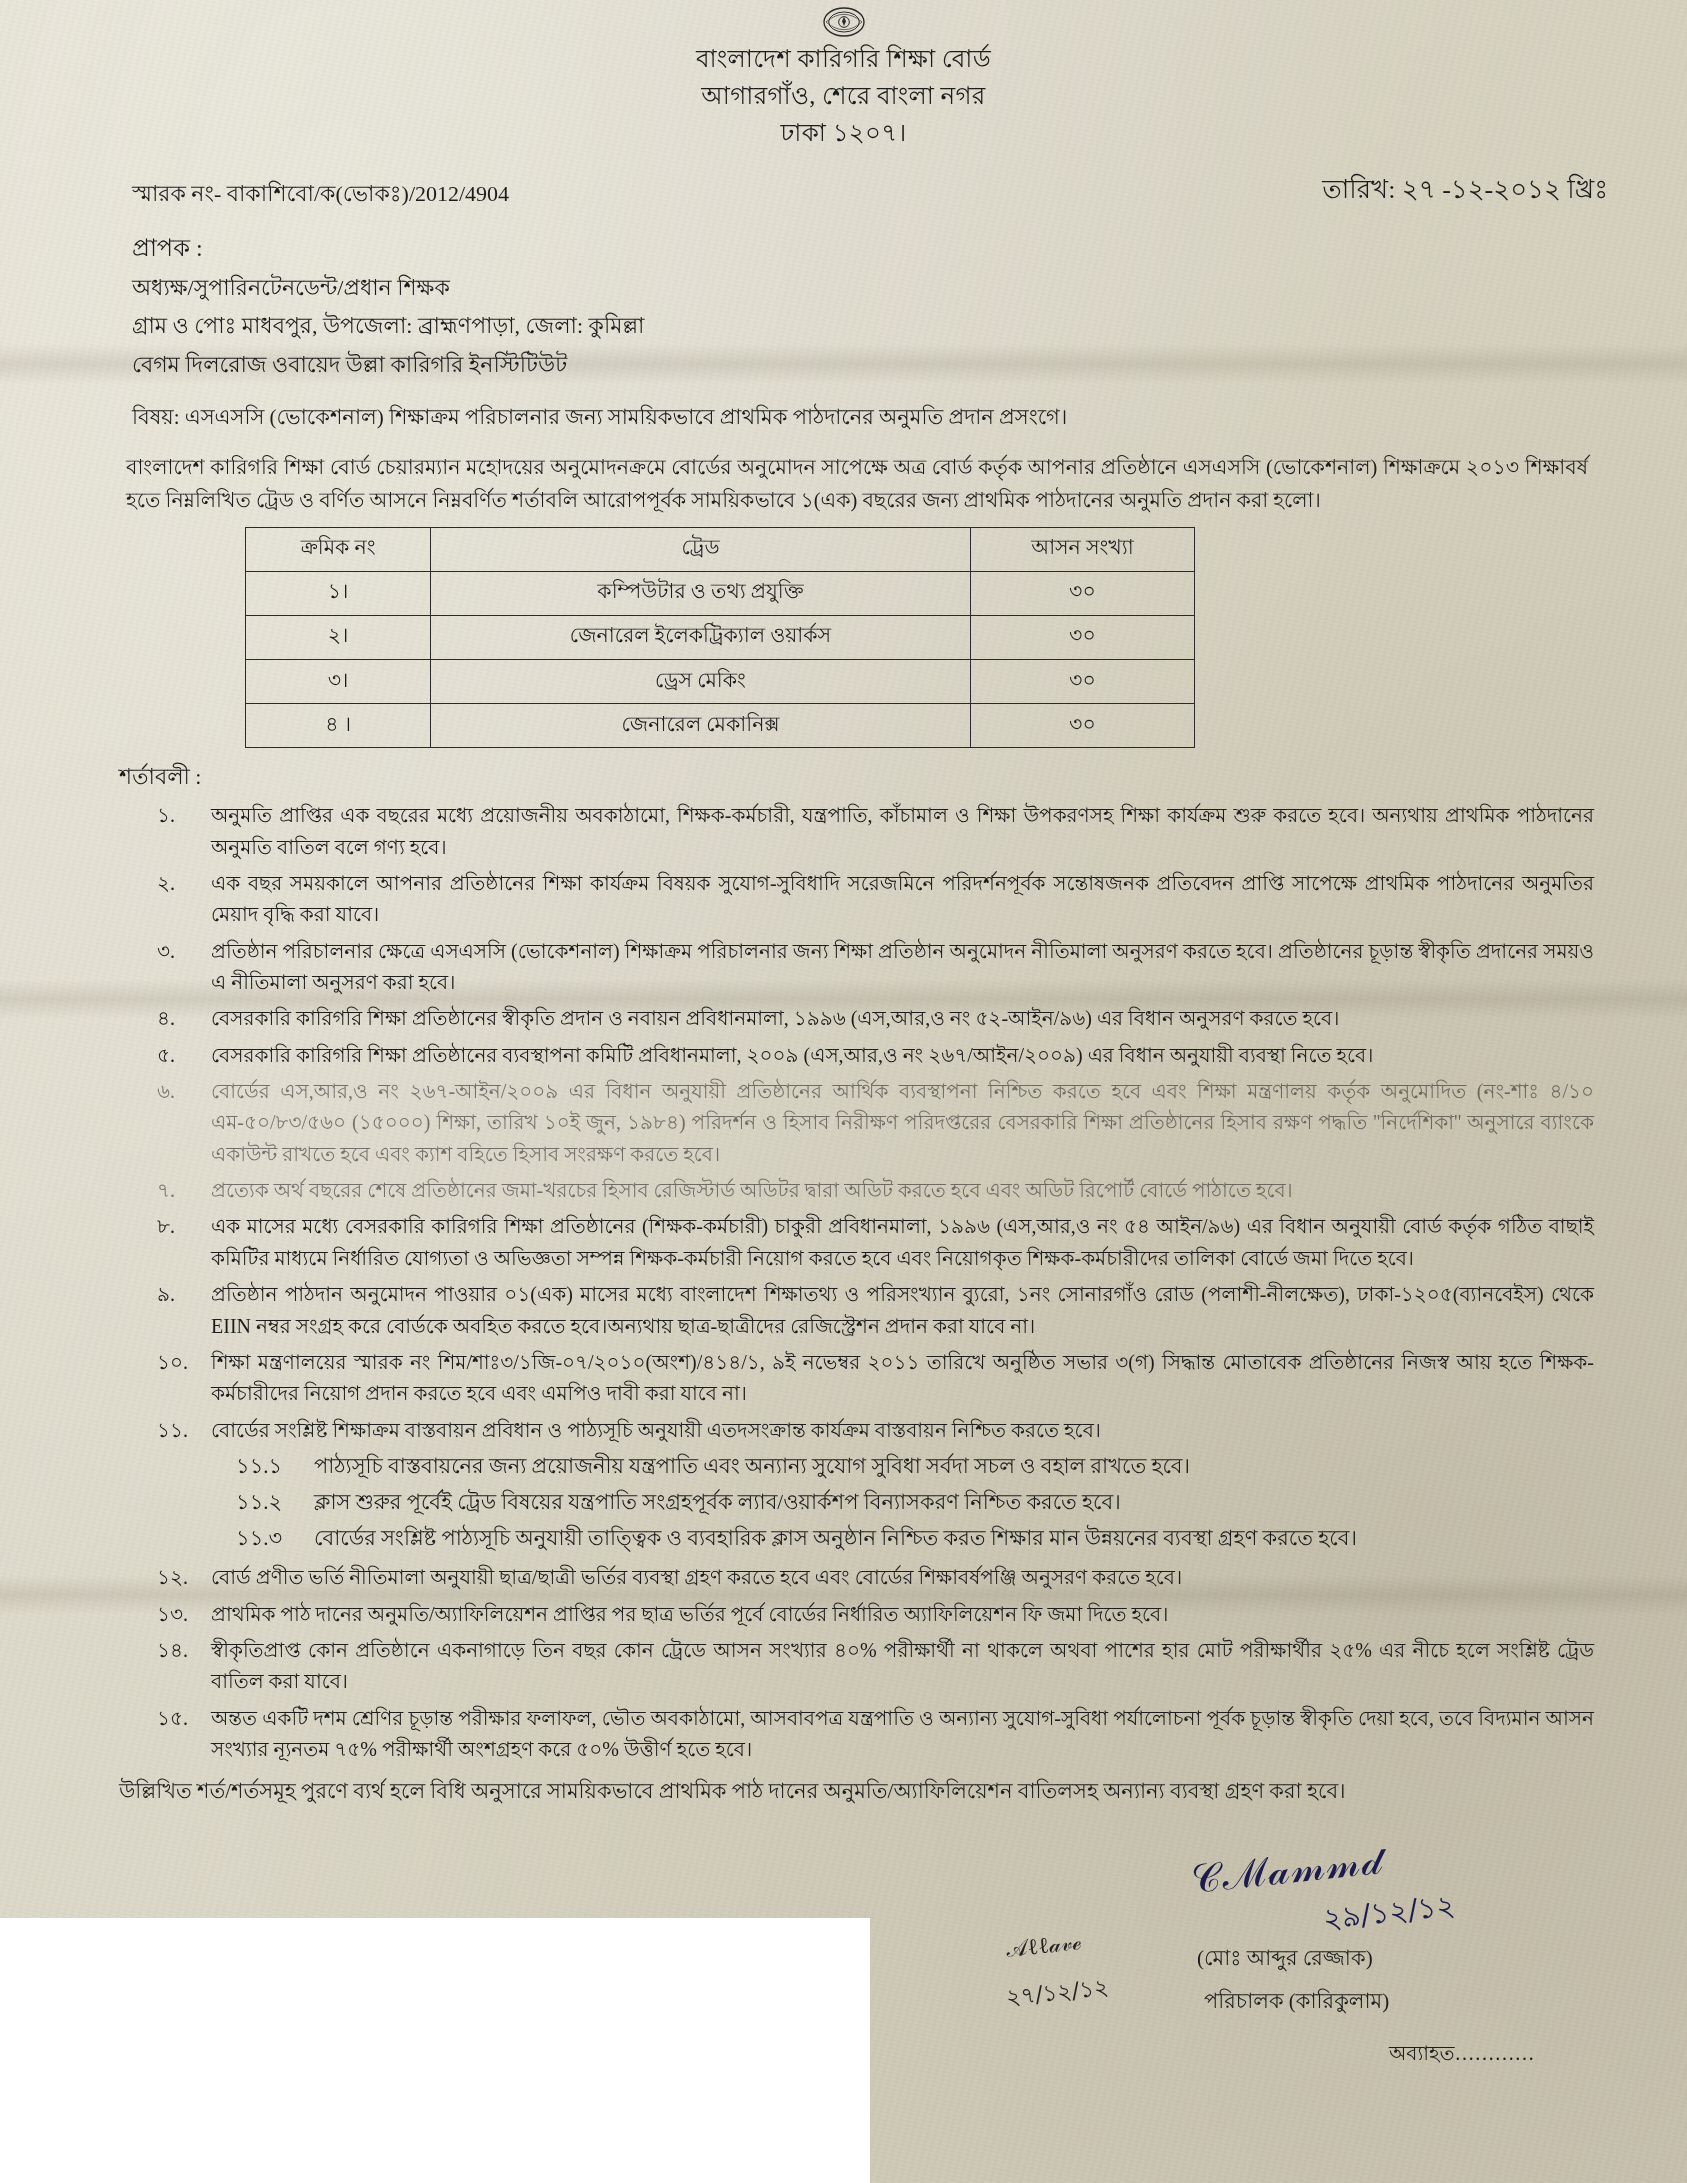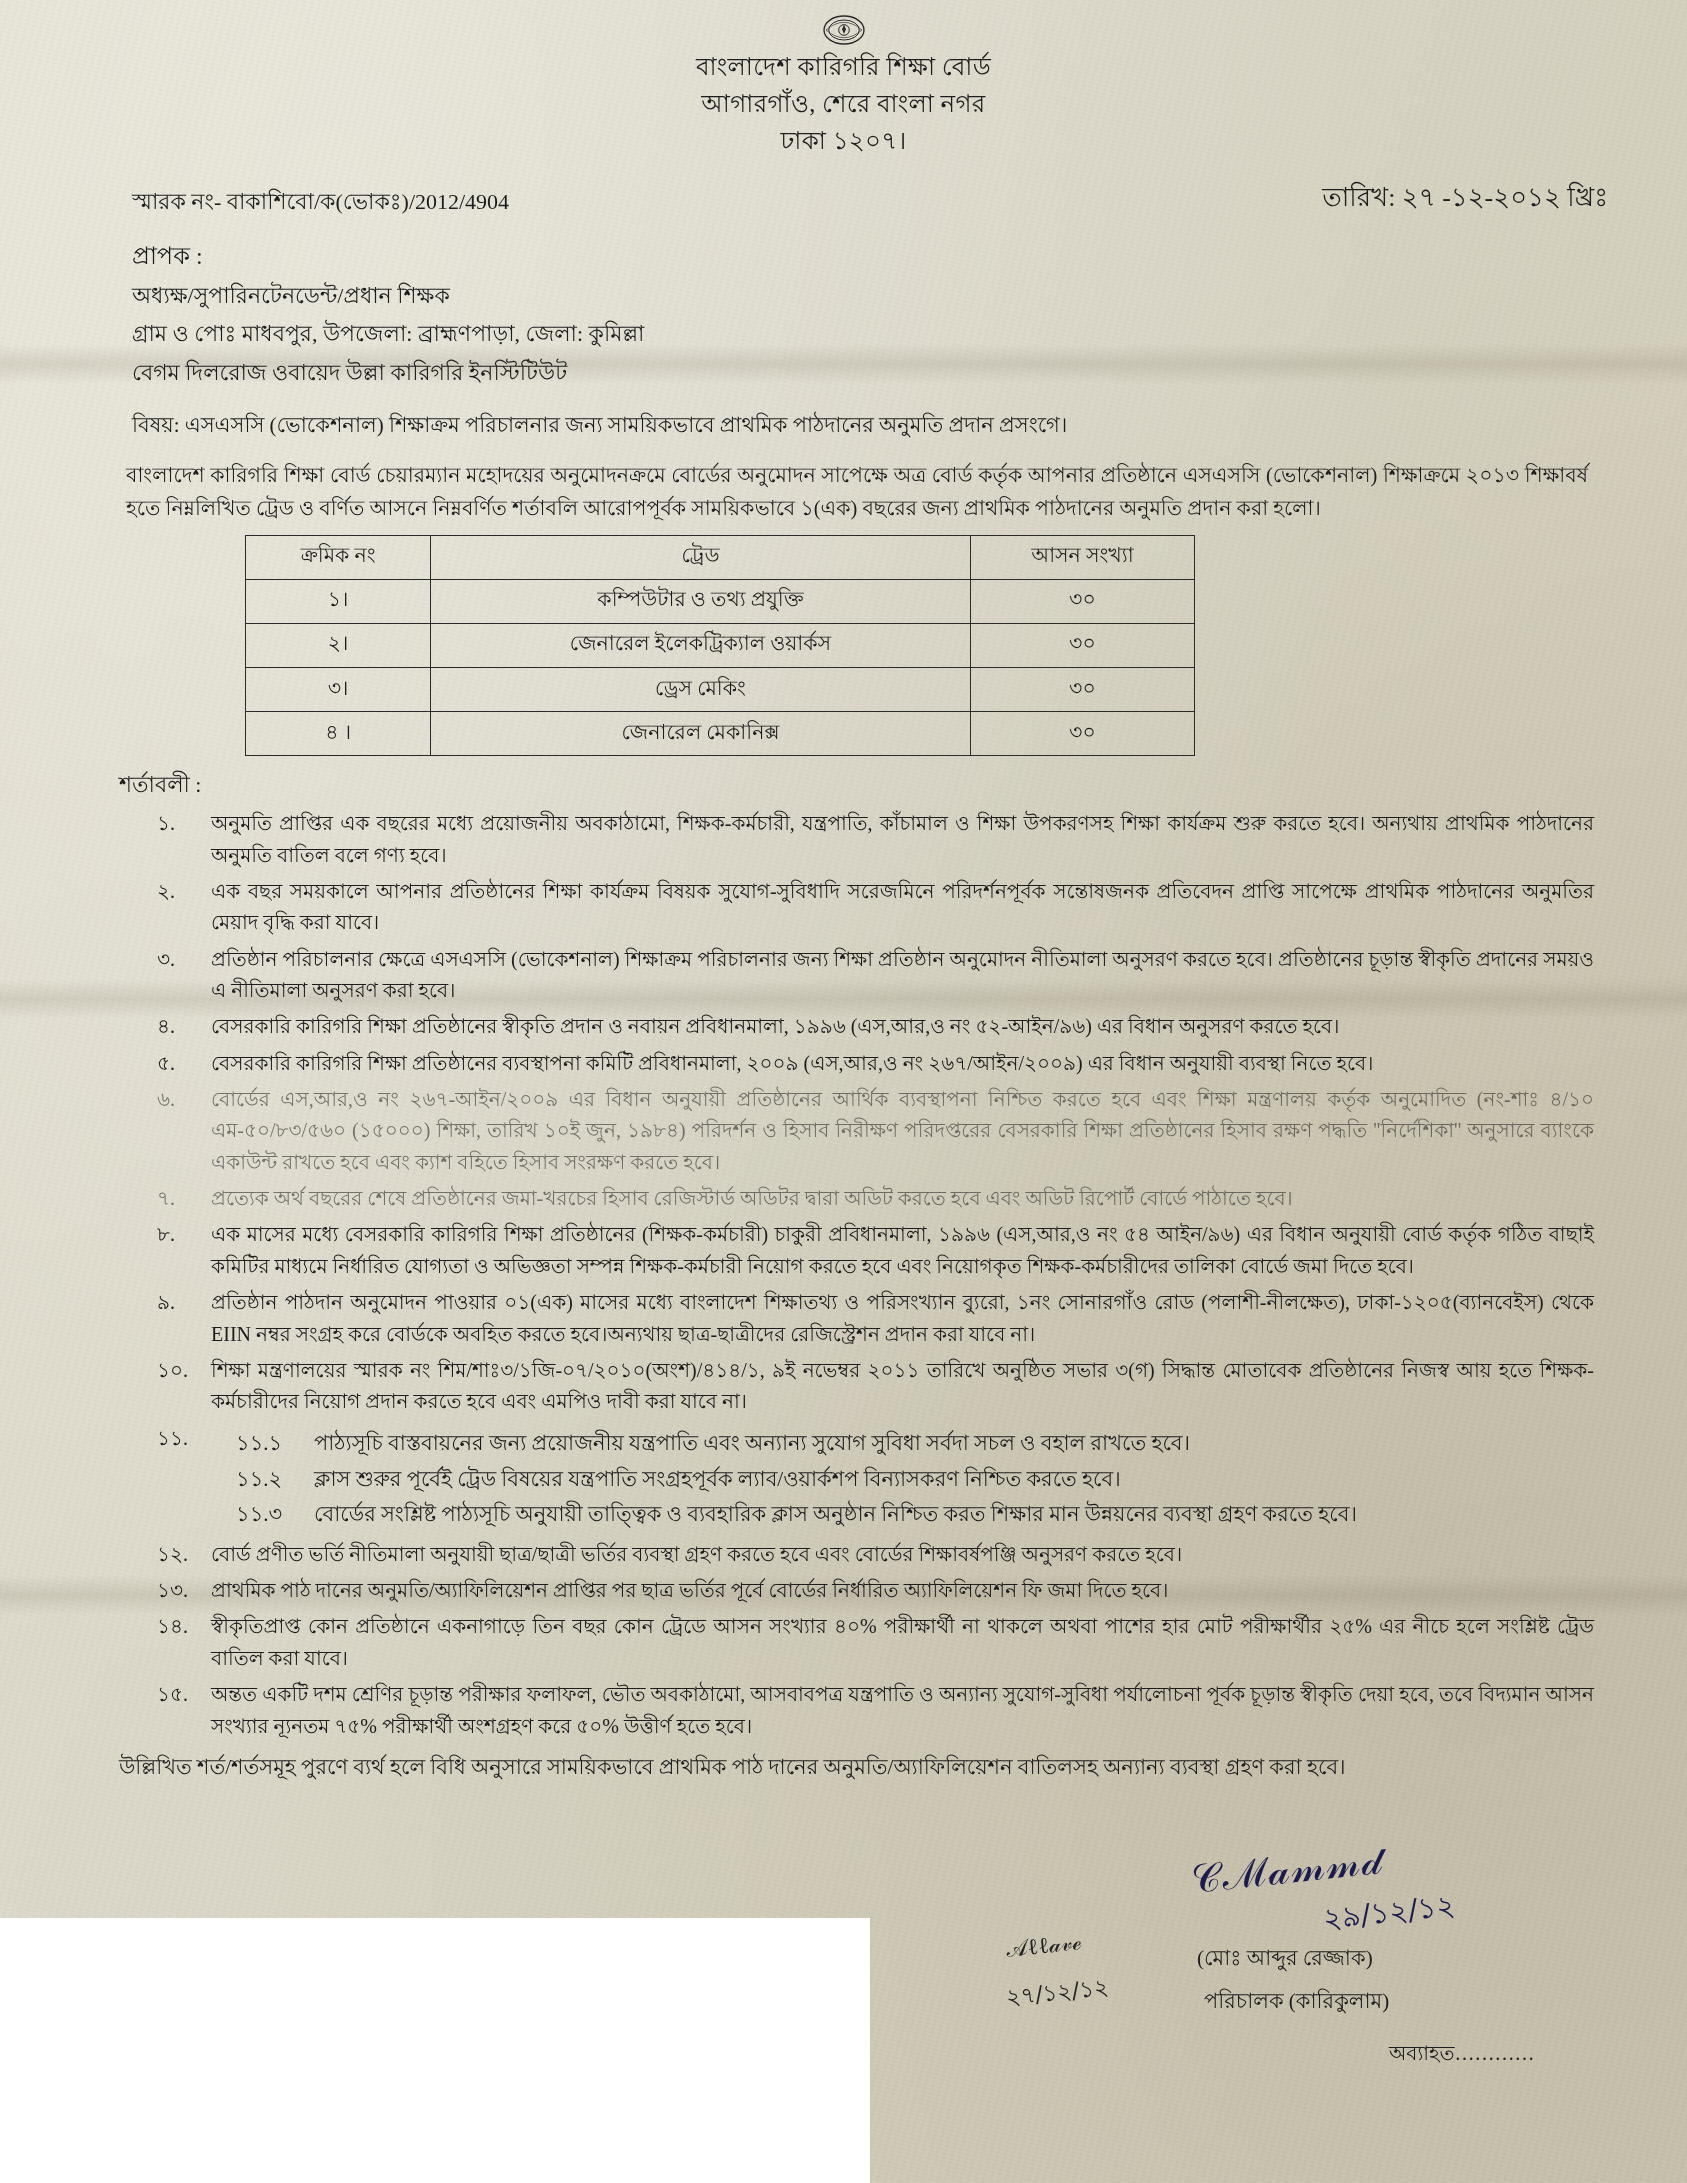--- a/index.html
+++ b/index.html
@@ -115,21 +115,21 @@
 <body>
 
 <div class="page">
   <div class="grain"></div>
   <div class="fold" style="top:344px;"></div>
   <div class="fold" style="top:979px;"></div>
   <div class="fold" style="top:1575px;"></div>
 
   <div class="content">
 
-    <div style="padding-top:4px;margin-top:8px;">
+    <div style="padding-top:4px;">
       <svg class="crest" viewBox="0 0 66 54">
         <ellipse cx="33" cy="27" rx="30" ry="21" fill="none" stroke="#2a2a2a" stroke-width="2"></ellipse>
         <ellipse cx="33" cy="27" rx="23" ry="15" fill="none" stroke="#2a2a2a" stroke-width="1.5"></ellipse>
         <circle cx="33" cy="27" r="8" fill="none" stroke="#2a2a2a" stroke-width="1.5"></circle>
         <path d="M33 19 L36 26 L33 33 L30 26 Z" fill="#2a2a2a"></path>
         <path d="M6 27 Q33 4 60 27" fill="none" stroke="#2a2a2a" stroke-width="1"></path>
         <path d="M6 27 Q33 50 60 27" fill="none" stroke="#2a2a2a" stroke-width="1"></path>
       </svg>
 
       <div class="hdr">
@@ -228,20 +228,21 @@
         <span class="num">৯.</span>
         <span class="txt">প্রতিষ্ঠান পাঠদান অনুমোদন পাওয়ার ০১(এক) মাসের মধ্যে বাংলাদেশ শিক্ষাতথ্য ও পরিসংখ্যান ব্যুরো, ১নং সোনারগাঁও রোড (পলাশী-নীলক্ষেত), ঢাকা-১২০৫(ব্যানবেইস) থেকে  EIIN  নম্বর সংগ্রহ করে বোর্ডকে অবহিত করতে হবে।অন্যথায় ছাত্র-ছাত্রীদের রেজিস্ট্রেশন প্রদান করা যাবে না।</span>
       </li>
       <li>
         <span class="num">১০.</span>
         <span class="txt">শিক্ষা মন্ত্রণালয়ের স্মারক নং শিম/শাঃ৩/১জি-০৭/২০১০(অংশ)/৪১৪/১, ৯ই নভেম্বর ২০১১ তারিখে অনুষ্ঠিত সভার ৩(গ) সিদ্ধান্ত মোতাবেক প্রতিষ্ঠানের নিজস্ব আয় হতে শিক্ষক-কর্মচারীদের নিয়োগ প্রদান করতে হবে এবং এমপিও দাবী করা যাবে না।</span>
       </li>
       <li>
         <span class="num">১১.</span>
         <span class="txt">
+          <span>বোর্ডের সংশ্লিষ্ট শিক্ষাক্রম বাস্তবায়ন প্রবিধান ও পাঠ্যসূচি অনুযায়ী এতদসংক্রান্ত কার্যক্রম বাস্তবায়ন নিশ্চিত করতে হবে।</span>
           <ol class="sub">
             <li>
               <span class="num">১১.১</span>
               <span class="txt">পাঠ্যসূচি বাস্তবায়নের জন্য প্রয়োজনীয় যন্ত্রপাতি এবং অন্যান্য সুযোগ সুবিধা সর্বদা সচল ও বহাল রাখতে হবে।</span>
             </li>
             <li>
               <span class="num">১১.২</span>
               <span class="txt">ক্লাস শুরুর পূর্বেই ট্রেড বিষয়ের যন্ত্রপাতি সংগ্রহপূর্বক ল্যাব/ওয়ার্কশপ বিন্যাসকরণ নিশ্চিত করতে হবে।</span>
             </li>
             <li>

